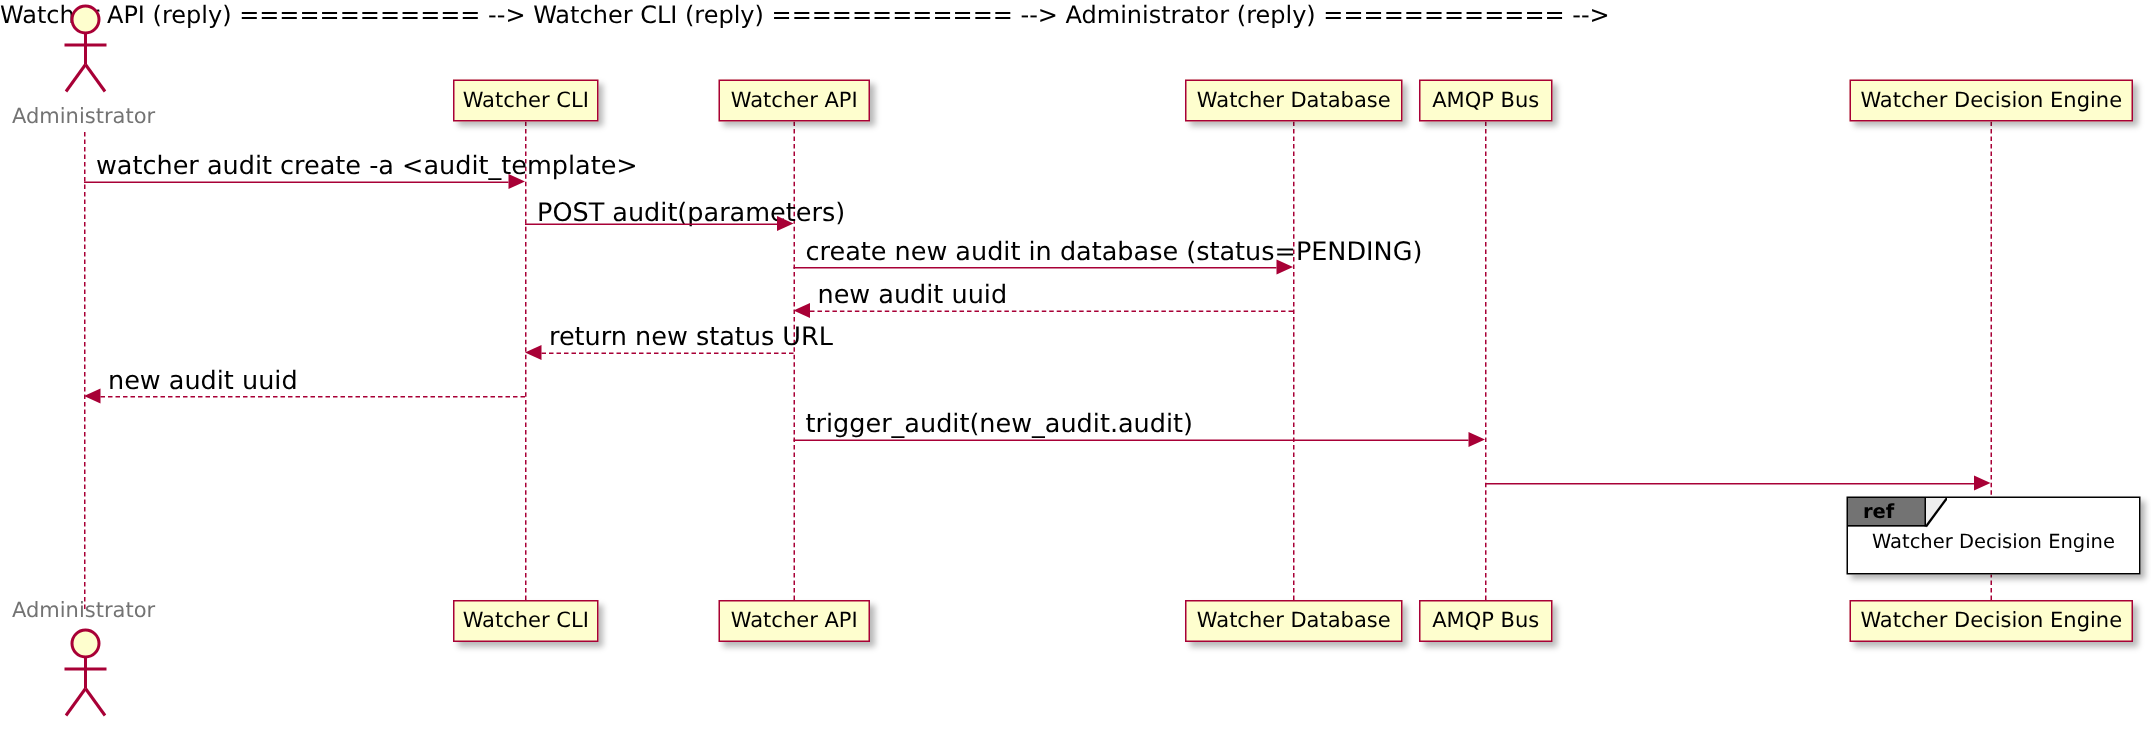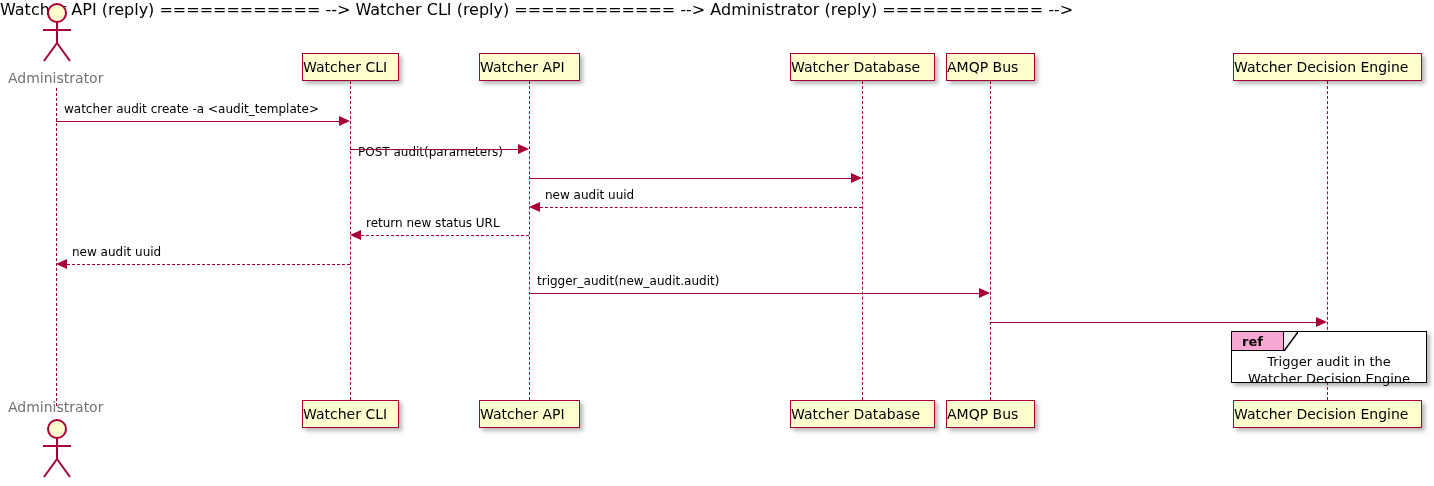--- a/index.html
+++ b/index.html
@@ -19,21 +19,21 @@
   .participant {
     position: absolute;
     box-sizing: border-box;
     background: #FEFECE;
     border: 1.5px solid #A80036;
     color: #000000;
     font-size: 14px;
     line-height: 1;
     display: flex;
     align-items: center;
-    justify-content: flex-start;
+    justify-content: center;
     white-space: nowrap;
     box-shadow: 3px 3px 4px rgba(0,0,0,0.28);
     height: 28px;
   }
   
   .lifeline {
     position: absolute;
     width: 0;
     border-left: 1.5px dashed #A80036;
   }
@@ -65,38 +65,38 @@
     border-bottom: 5px solid transparent;
     border-left: 11px solid #A80036;
   }
   .arrowhead.left {
     border-top: 5px solid transparent;
     border-bottom: 5px solid transparent;
     border-right: 11px solid #A80036;
   }
   .msg-label {
     position: absolute;
-    font-size: 12px;
+    font-size: 17px;
     color: #000;
     white-space: nowrap;
     line-height: 1;
   }
   
   .ref-box {
     position: absolute;
     box-sizing: border-box;
     background: #FFFFFF;
     border: 1.5px solid #000000;
     box-shadow: 3px 3px 4px rgba(0,0,0,0.30);
   }
   .ref-tab {
     position: absolute;
     left: 0; top: 0;
     height: 19px;
-    background: #f9a8d4;
+    background: #737373;
     border-right: 1.5px solid #000000;
     border-bottom: 1.5px solid #000000;
     font-size: 13px;
     font-weight: bold;
     color: #000;
     display: flex;
     align-items: center;
     padding: 0 8px 0 10px;
     box-sizing: border-box;
   }
@@ -184,25 +184,26 @@
   <div class="participant" style="left:1233px; top:400px; width:189px;">
     <span>Watcher Decision Engine</span>
   </div>
 
   
   <div class="msg-label" style="left:64px; top:103px;">watcher audit create -a &lt;audit_template&gt;</div>
   <div class="msg-line" style="left:56px; top:121px; width:283px;"></div>
   <div class="arrowhead right" style="left:339px; top:116px;"></div>
 
   
-  <div class="msg-label" style="left:358px; top:146px;text-align:center;">POST audit(parameters)</div>
+  <div class="msg-label" style="left:358px; top:134px;text-align:center;">POST audit(parameters)</div>
   <div class="msg-line" style="left:350px; top:149px; width:168px;"></div>
   <div class="arrowhead right" style="left:518px; top:144px;"></div>
 
   
+  <div class="msg-label" style="left:537px; top:160px;">create new audit in database (status=PENDING)</div>
   <div class="msg-line" style="left:529px; top:178px; width:322px;"></div>
   <div class="arrowhead right" style="left:851px; top:173px;"></div>
 
    Watcher API (reply) ============ --&gt;
   <div class="msg-label" style="left:545px; top:189px;">new audit uuid</div>
   <div class="msg-line reply" style="left:540px; top:207px; width:322px;"></div>
   <div class="arrowhead left" style="left:529px; top:202px;"></div>
 
    Watcher CLI (reply) ============ --&gt;
   <div class="msg-label" style="left:366px; top:217px;">return new status URL</div>
@@ -227,18 +228,17 @@
   <div class="ref-box" style="left:1231px; top:331px; width:196px; height:52px;">
     <div class="ref-tab" style="width:52px;">
       <span>ref</span>
     </div>
     <svg width="14" height="20" viewBox="0 0 14 20" style="position:absolute; left:52px; top:0;">
       <path d="M0,0 L14,0 L0,19 Z" fill="#EEEEEE" stroke="none"></path>
       <path d="M14,0 L0,19" stroke="#000000" stroke-width="1.5" fill="none"></path>
       <path d="M0,19 L0,0" stroke="none" fill="none"></path>
     </svg>
     <div class="ref-body">
-      <div>Trigger audit in the</div>
       <div>Watcher Decision Engine</div>
     </div>
   </div>
 
 </div>
 
 </body></html>

